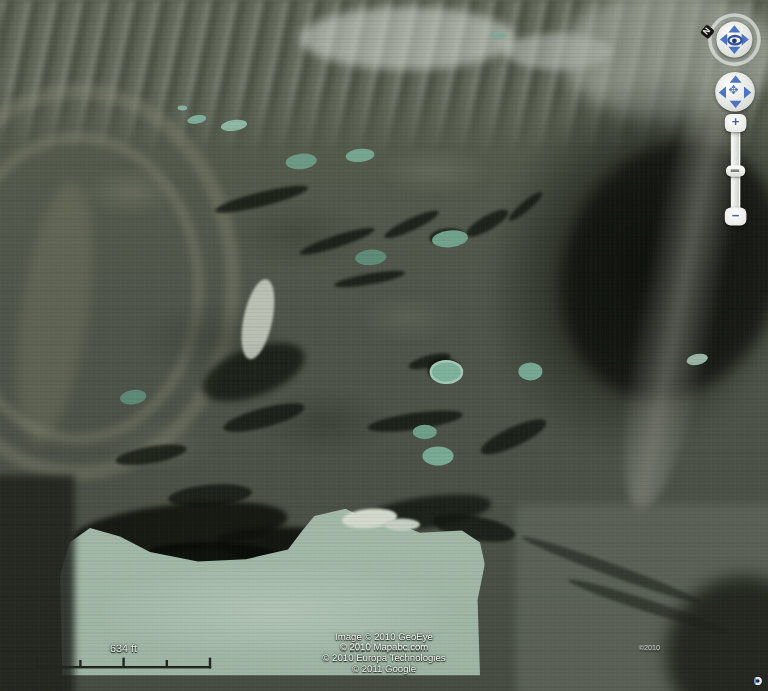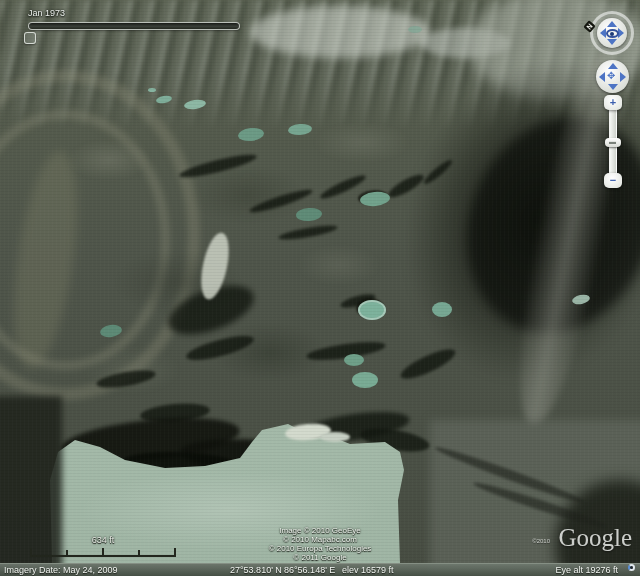--- a/index.html
+++ b/index.html
@@ -150,25 +150,20 @@
     <div class="tf" style="left:320px;top:432px;width:30px;height:10px;border-radius:50%;background:#c7d0c4;filter:blur(1px);"></div>
 
     <div class="tf" style="left:-10px;top:396px;width:72px;height:190px;background:rgba(30,34,27,.85);filter:blur(3px);"></div>
 
     <div class="tf crev" style="left:430px;top:470px;width:160px;height:10px;transform:rotate(20deg);background:rgba(30,34,26,.6);"></div>
     <div class="tf crev" style="left:470px;top:500px;width:140px;height:10px;transform:rotate(18deg);background:rgba(30,34,26,.6);"></div>
 
     <div class="tf" style="left:0;top:0;width:640px;height:576px;opacity:.35;background:repeating-linear-gradient(0deg,rgba(0,0,0,.12) 0 1px,transparent 1px 3px),repeating-linear-gradient(90deg,rgba(255,255,255,.05) 0 1px,transparent 1px 4px);"></div>
   </div>
 
-  <div style="left:0;top:0;width:260px;height:55px;">
-    <span class="time-label">Jan 1973</span>
-    <div class="time-track"></div>
-    <div class="time-handle"></div>
-  </div>
 
   <div style="left:580px;top:8px;width:60px;height:185px;">
 
     <div class="look-ring" style="left:10px;top:3px;"></div>
     <div class="north" style="left:5px;top:14px;">N</div>
     <div class="look-disc" style="left:17px;top:10px;">
       <div class="arrow a-up" style="left:10px;top:3px;"></div>
       <div class="arrow a-down" style="left:10px;top:21px;"></div>
       <div class="arrow a-left" style="left:3px;top:10px;"></div>
       <div class="arrow a-right" style="left:21px;top:10px;"></div>
@@ -201,24 +196,16 @@
   </div>
 
   <div class="attrib">
     <div style="position:relative;">Image © 2010 GeoEye</div>
     <div style="position:relative;">© 2010 Mapabc.com</div>
     <div style="position:relative;">© 2010 Europa Technologies</div>
     <div style="position:relative;">© 2011 Google</div>
   </div>
 
   <span class="glogo-c">©2010</span>
-  <span class="glogo">Google</span>
-
-  <div class="statusbar">
-    <span style="left:4px;">Imagery Date: May 24, 2009</span>
-    <span style="left:230px;">27°53.810' N</span>
-    <span style="left:284px;">86°56.148' E</span>
-    <span style="left:342px;">elev 16579 ft</span>
-    <span style="right:22px;">Eye alt  19276 ft</span>
-  </div>
+
   <div class="spinner"></div>
 
 </div>
 
 </body></html>

